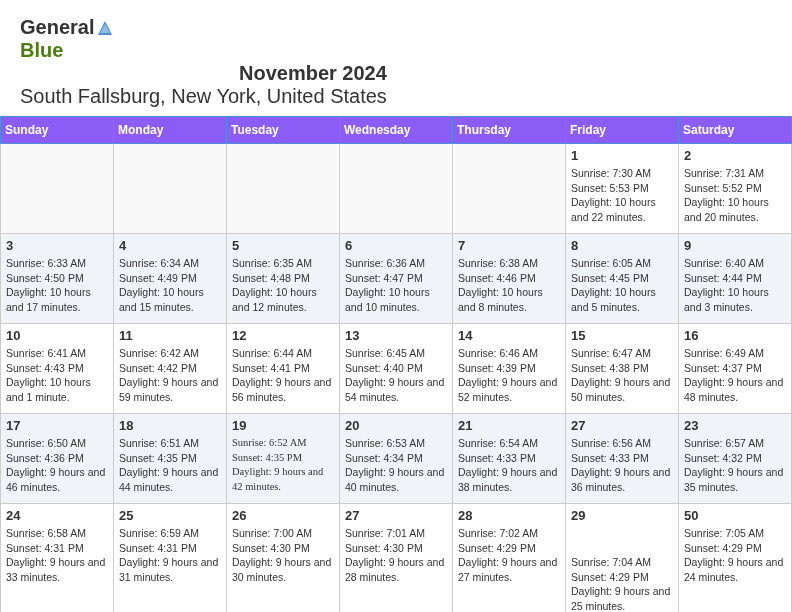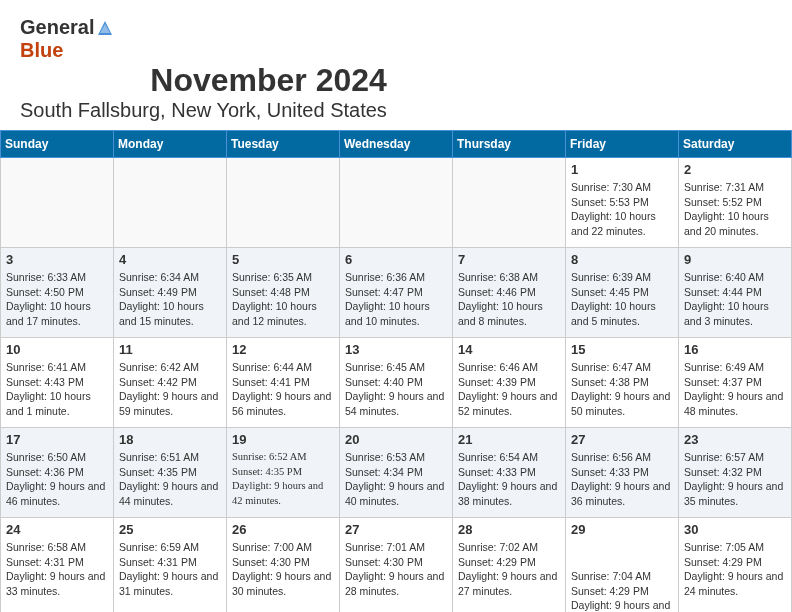--- a/index.html
+++ b/index.html
@@ -19,35 +19,35 @@
     }
     .logo {
       display: flex;
       flex-direction: column;
       align-items: flex-start;
     }
     .title-block {
       text-align: right;
     }
     .month-title {
-      font-size: 32px;
+      font-size: 20px;
       font-weight: bold;
       color: #333;
     }
     .location {
       font-size: 20px;
       color: #333;
     }
     .calendar {
       width: 100%;
       border-collapse: collapse;
       font-size: 11px;
     }
     .calendar th {
-      background: #0369a1;
+      background: #8b5cf6;
       color: #fff;
       padding: 6px 4px;
       text-align: left;
       font-size: 12px;
       font-weight: bold;
       border: 1px solid #4a90d9;
     }
     .calendar td {
       border: 1px solid #ccc;
       vertical-align: top;
@@ -79,21 +79,21 @@
 
 <div class="header">
   <div class="logo">
     <div style="display:flex;align-items:center;">
       <span style="font-size:20px;font-weight:bold;color:#333;">General</span>
       <svg width="18" height="18" viewBox="0 0 18 18" style="margin-left:2px;">
         <polygon points="9,2 16,16 2,16" fill="#4a90d9"></polygon>
         <polygon points="9,5 14,14 4,14" fill="#fff" opacity="0.4"></polygon>
       </svg>
     </div>
-    <span style="font-size:20px;font-weight:bold;color:#c2410c;">Blue</span>
+    <span style="font-size:20px;font-weight:bold;color:#4d7c0f;">Blue</span>
   </div>
   <div class="title-block">
     <div class="month-title">November 2024</div>
     <div class="location">South Fallsburg, New York, United States</div>
   </div>
 </div>
 
 <table class="calendar">
   <thead>
     <tr>
@@ -152,21 +152,21 @@
 Daylight: 10 hours and 10 minutes.</div>
         </td>
         <td>
           <div class="day-num">7</div>
           <div class="day-info" style="white-space: pre-line;">Sunrise: 6:38 AM
 Sunset: 4:46 PM
 Daylight: 10 hours and 8 minutes.</div>
         </td>
         <td>
           <div class="day-num">8</div>
-          <div class="day-info" style="white-space: pre-line;">Sunrise: 6:39 AM
+          <div class="day-info" style="white-space: pre-line;">Sunrise: 6:05 AM
 Sunset: 4:45 PM
 Daylight: 10 hours and 5 minutes.</div>
         </td>
         <td>
           <div class="day-num">9</div>
           <div class="day-info" style="white-space: pre-line;">Sunrise: 6:40 AM
 Sunset: 4:44 PM
 Daylight: 10 hours and 3 minutes.</div>
         </td>
       </tr>
@@ -289,20 +289,20 @@
 Sunset: 4:29 PM
 Daylight: 9 hours and 27 minutes.</div>
         </td>
         <td>
           <div class="day-num">29</div>
           <div class="day-info" style="white-space: pre-line; margin-top: 32px;">Sunrise: 7:04 AM
 Sunset: 4:29 PM
 Daylight: 9 hours and 25 minutes.</div>
         </td>
         <td>
-          <div class="day-num">30</div>
+          <div class="day-num">50</div>
           <div class="day-info" style="white-space: pre-line;">Sunrise: 7:05 AM
 Sunset: 4:29 PM
 Daylight: 9 hours and 24 minutes.</div>
         </td>
       </tr>
     </tbody>
 </table>
 
 </body></html>

